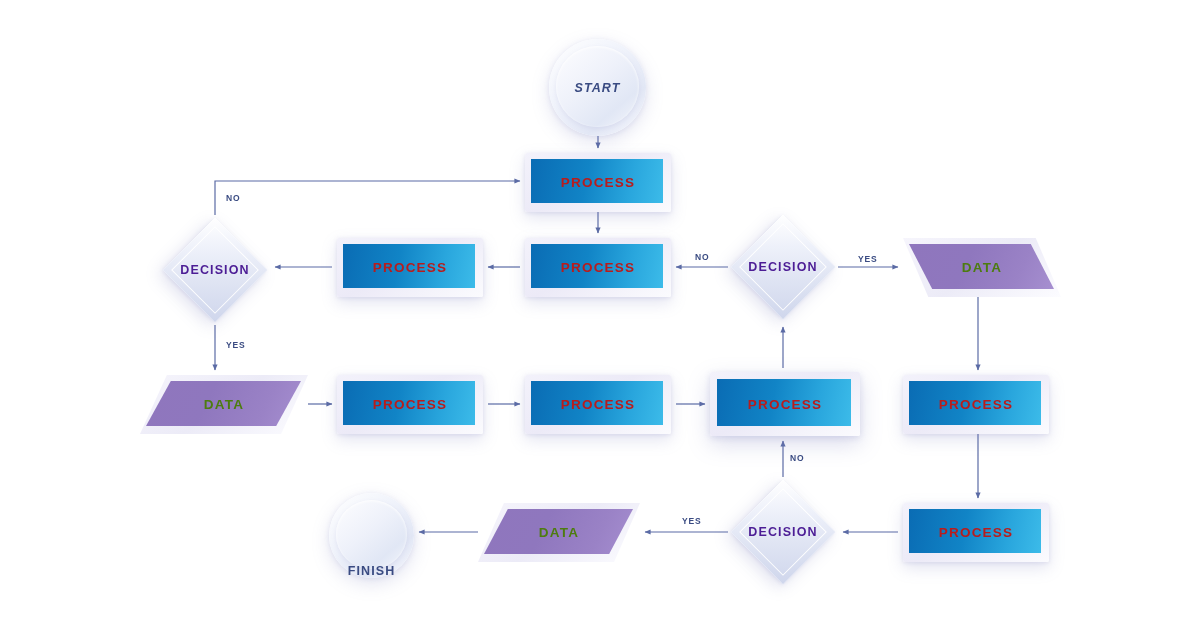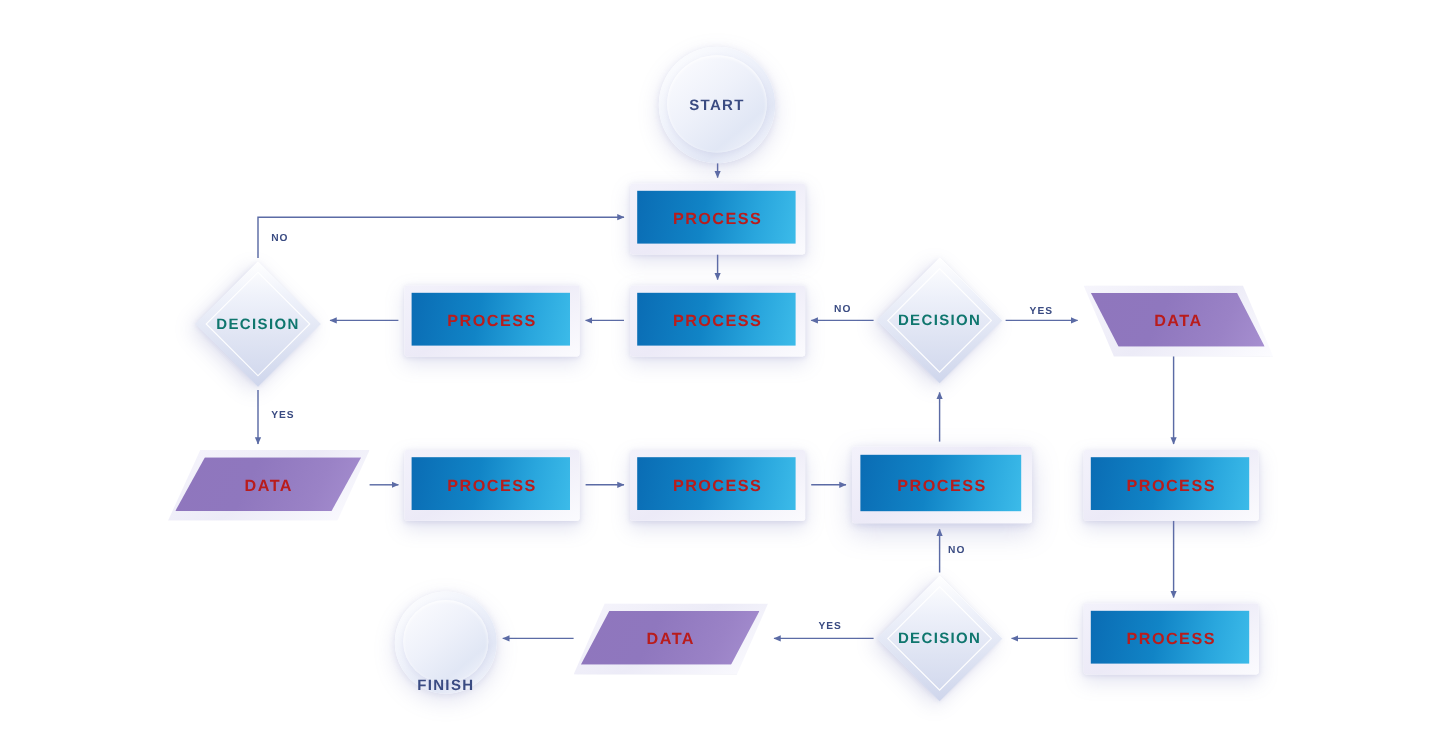--- a/index.html
+++ b/index.html
@@ -68,40 +68,40 @@
   }
   .decision .dinner {
     position: absolute;
     left: 50%; top: 50%;
     width: 62px; height: 62px;
     margin-left: -31px; margin-top: -31px;
     transform: rotate(45deg);
     border: 1.2px solid rgba(255,255,255,0.95);
     background: transparent;
   }
-  .decision .node-label { color: #0f766e; font-size: 12.5px; }
+  .decision .node-label { color: #4c1d95; font-size: 12.5px; }
 
   
   .data .pshape {
     position: absolute;
     left: 0; top: 0; right: 0; bottom: 0;
     background: linear-gradient(145deg,#f6f5fc 0%,#ecebf7 50%,#fcfcff 100%);
     box-shadow: 0 6px 16px rgba(126,130,190,0.22),
                 0 1px 4px rgba(126,130,190,0.16);
   }
   .data .pfill {
     position: absolute;
     left: 6px; top: 6px; right: 7px; bottom: 8px;
     background: linear-gradient(115deg,#8f76bd 0%,#8f77be 40%,#9a82c6 75%,#a68fd0 100%);
   }
   .data.skew-right .pshape,
   .data.skew-right .pfill { clip-path: polygon(16% 0%, 100% 0%, 84% 100%, 0% 100%); }
   .data.skew-left .pshape,
   .data.skew-left .pfill { clip-path: polygon(0% 0%, 84% 0%, 100% 100%, 16% 100%); }
-  .data .node-label { color: #b91c1c; font-size: 13.5px; }
+  .data .node-label { color: #4d7c0f; font-size: 13.5px; }
 
   
   .terminator .ring {
     position: absolute;
     left: 0; top: 0; right: 0; bottom: 0;
     border-radius: 50%;
     background: linear-gradient(140deg,#ffffff 0%,#f0f3fb 40%,#e2e7f5 72%,#f7f8fd 100%);
     box-shadow: 0 6px 18px rgba(126,130,190,0.22),
                 0 1px 5px rgba(126,130,190,0.16);
   }
@@ -153,21 +153,21 @@
         <path d="M978,297 L978,370" fill="none" stroke="#5b6ba5" stroke-width="1.2" marker-end="url(#ah)"></path>
         <path d="M978,434 L978,498" fill="none" stroke="#5b6ba5" stroke-width="1.2" marker-end="url(#ah)"></path>
         <path d="M898,532 L843,532" fill="none" stroke="#5b6ba5" stroke-width="1.2" marker-end="url(#ah)"></path>
         <path d="M783,477 L783,441" fill="none" stroke="#5b6ba5" stroke-width="1.2" marker-end="url(#ah)"></path>
         <path d="M728,532 L645,532" fill="none" stroke="#5b6ba5" stroke-width="1.2" marker-end="url(#ah)"></path>
         <path d="M478,532 L419,532" fill="none" stroke="#5b6ba5" stroke-width="1.2" marker-end="url(#ah)"></path>
       </g>
   </svg>
 
   <div id="node-layer">
-      <div class="node terminator" style="left: 549px; top: 39px; width: 97px; height: 97px;">
+      <div class="node terminator" style="left: 549px; top: 39px; width: 97px; height: 97px; font-style: italic;">
         <div class="ring"></div>
         <div class="core"></div>
         <span class="node-label">START</span>
       </div>
       <div class="node process" style="left: 525px; top: 153px; width: 146px; height: 59px;">
         <div class="frame"></div>
         <div class="fill"></div>
         <span class="node-label">PROCESS</span>
       </div>
       <div class="node decision" style="left: 160px; top: 215px; width: 110px; height: 110px;">

